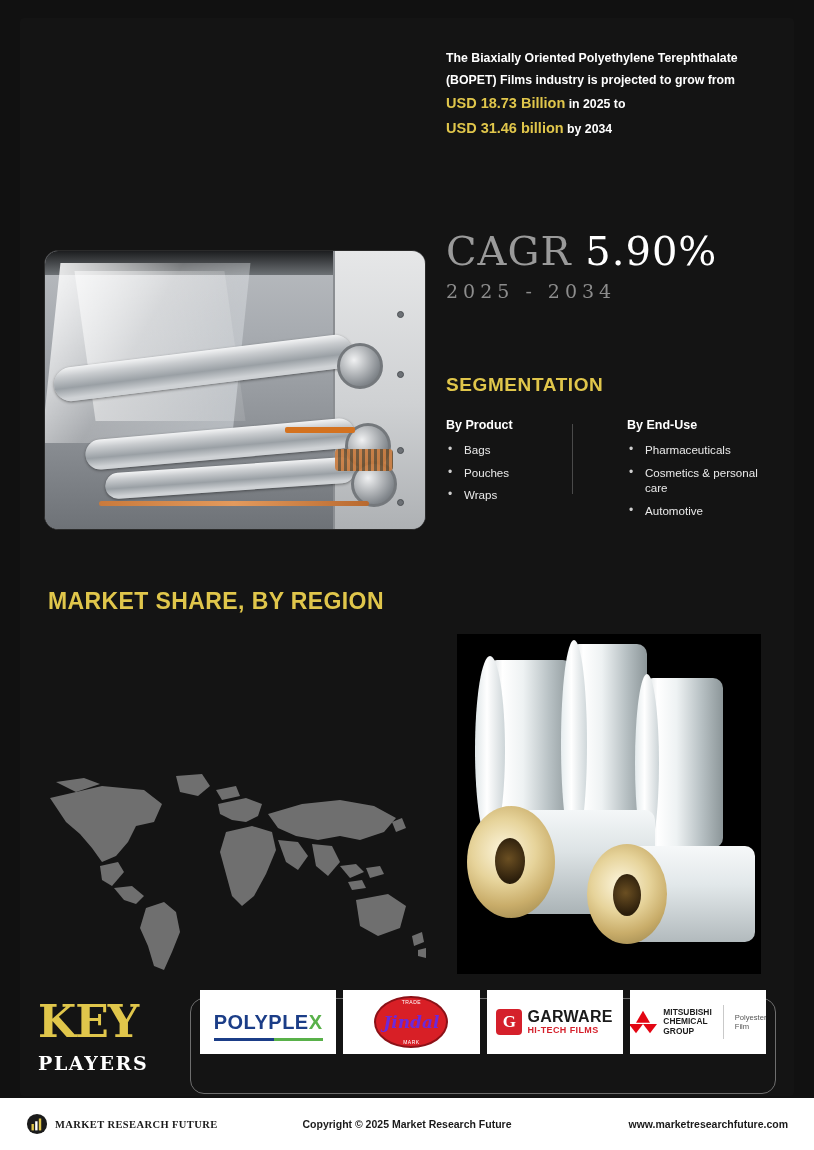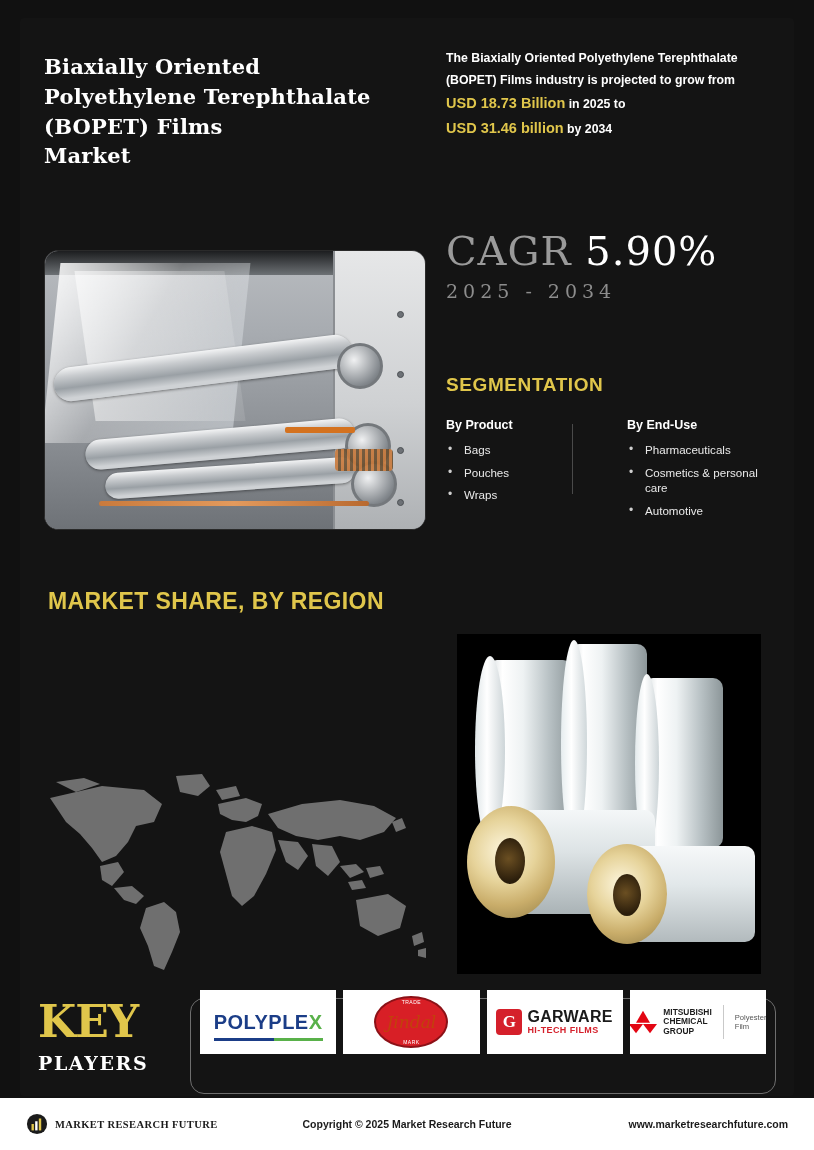--- a/index.html
+++ b/index.html
@@ -313,24 +313,24 @@
   }
   .lg-jindal .outer {
     position: absolute; inset: 0;
     background: #d81f26;
     border-radius: 50%;
     border: 2px solid #8c1117;
   }
   .lg-jindal .txt {
     position: absolute; inset: 0;
     display: flex; align-items: center; justify-content: center;
-    color: #c2410c;
+    color: #6d28d9;
     font-family: "DejaVu Serif", serif;
     font-style: italic;
-    font-weight: normal;
+    font-weight: bold;
     font-size: 17px;
   }
   .lg-jindal .top-t {
     position: absolute; top: 3px; left: 0; right: 0;
     text-align: center; color: #fff; font-size: 5px; letter-spacing: .5px;
   }
   .lg-jindal .bot-t {
     position: absolute; bottom: 3px; left: 0; right: 0;
     text-align: center; color: #fff; font-size: 5px; letter-spacing: .5px;
   }
@@ -381,26 +381,20 @@
     width: 250px; text-align: right; margin-right: 26px;
     font-size: 10.5px; font-weight: bold; color: #1a1a1a;
   }
 </style>
 </head>
 <body>
 
 <div class="page">
   <div class="inner"></div>
 
-  <div class="title">
-    <div>Biaxially Oriented</div>
-    <div>Polyethylene Terephthalate</div>
-    <div>(BOPET) Films</div>
-    <div>Market</div>
-  </div>
 
   <div class="intro">
     <span>The Biaxially Oriented Polyethylene Terephthalate</span><br>
     <span>(BOPET) Films industry is projected to grow from</span><br>
     <span class="hl">USD 18.73 Billion</span>
     <span>in 2025 to</span><br>
     <span class="hl">USD 31.46 billion</span>
     <span>by 2034</span>
   </div>
 

